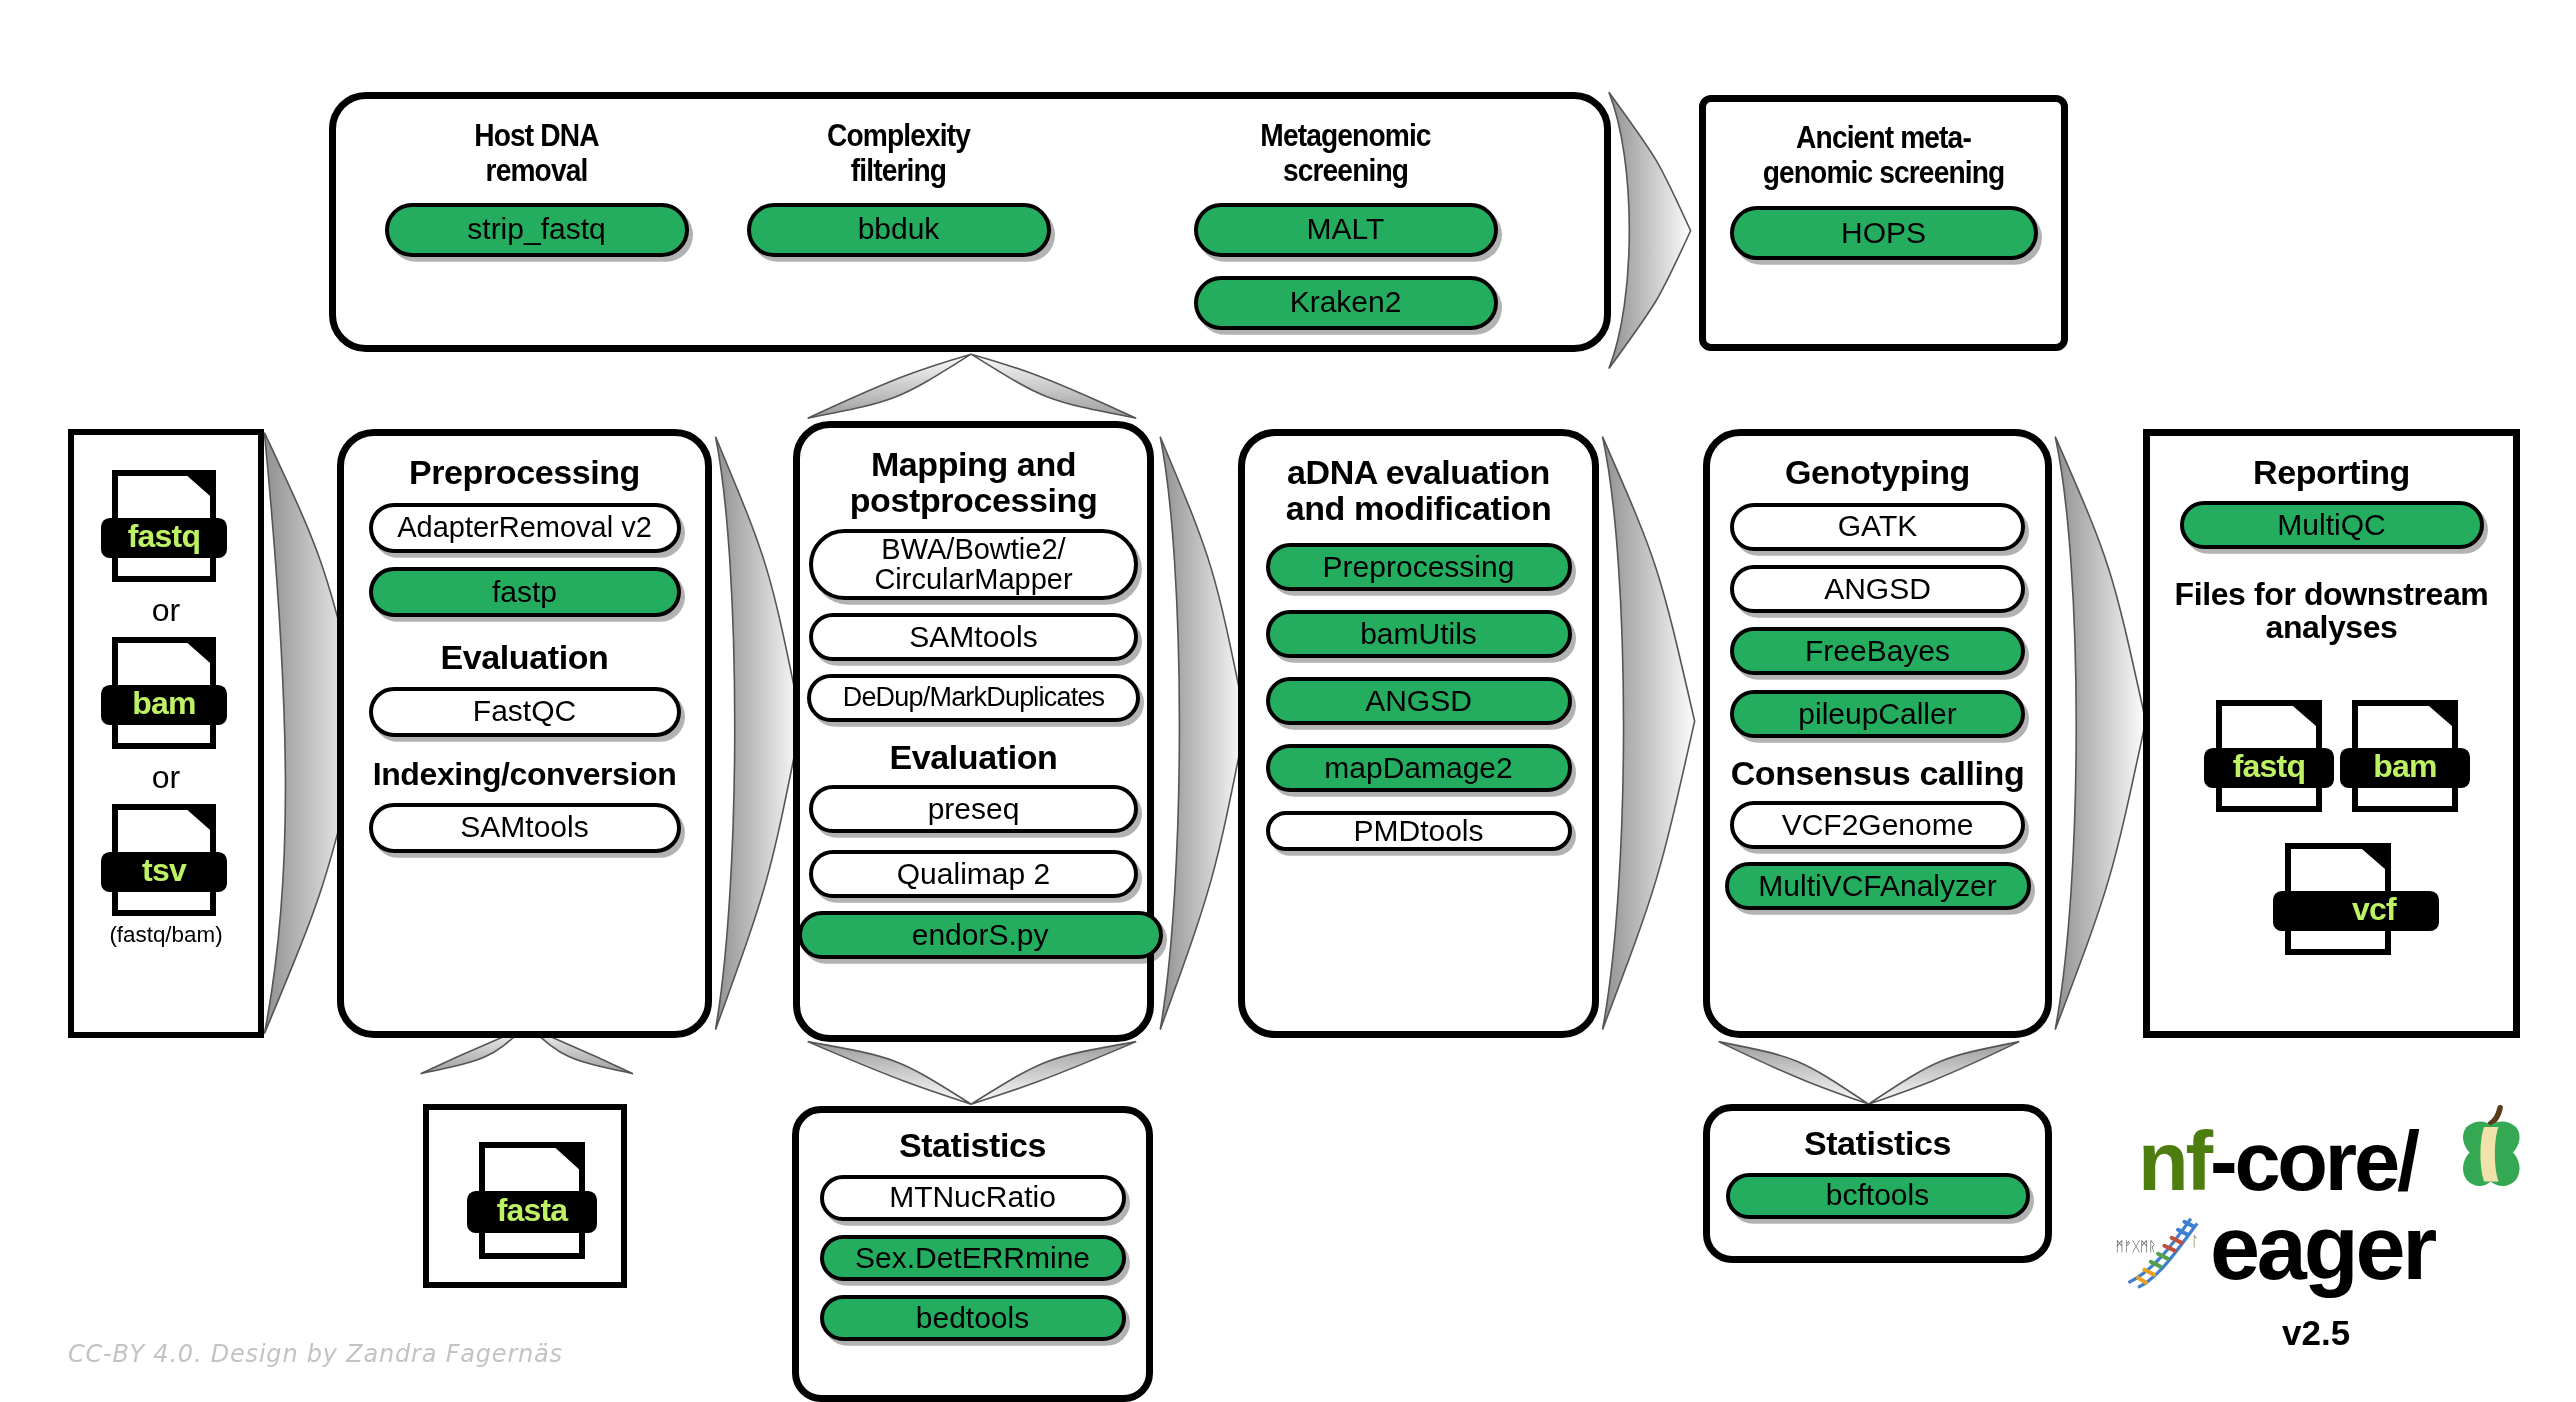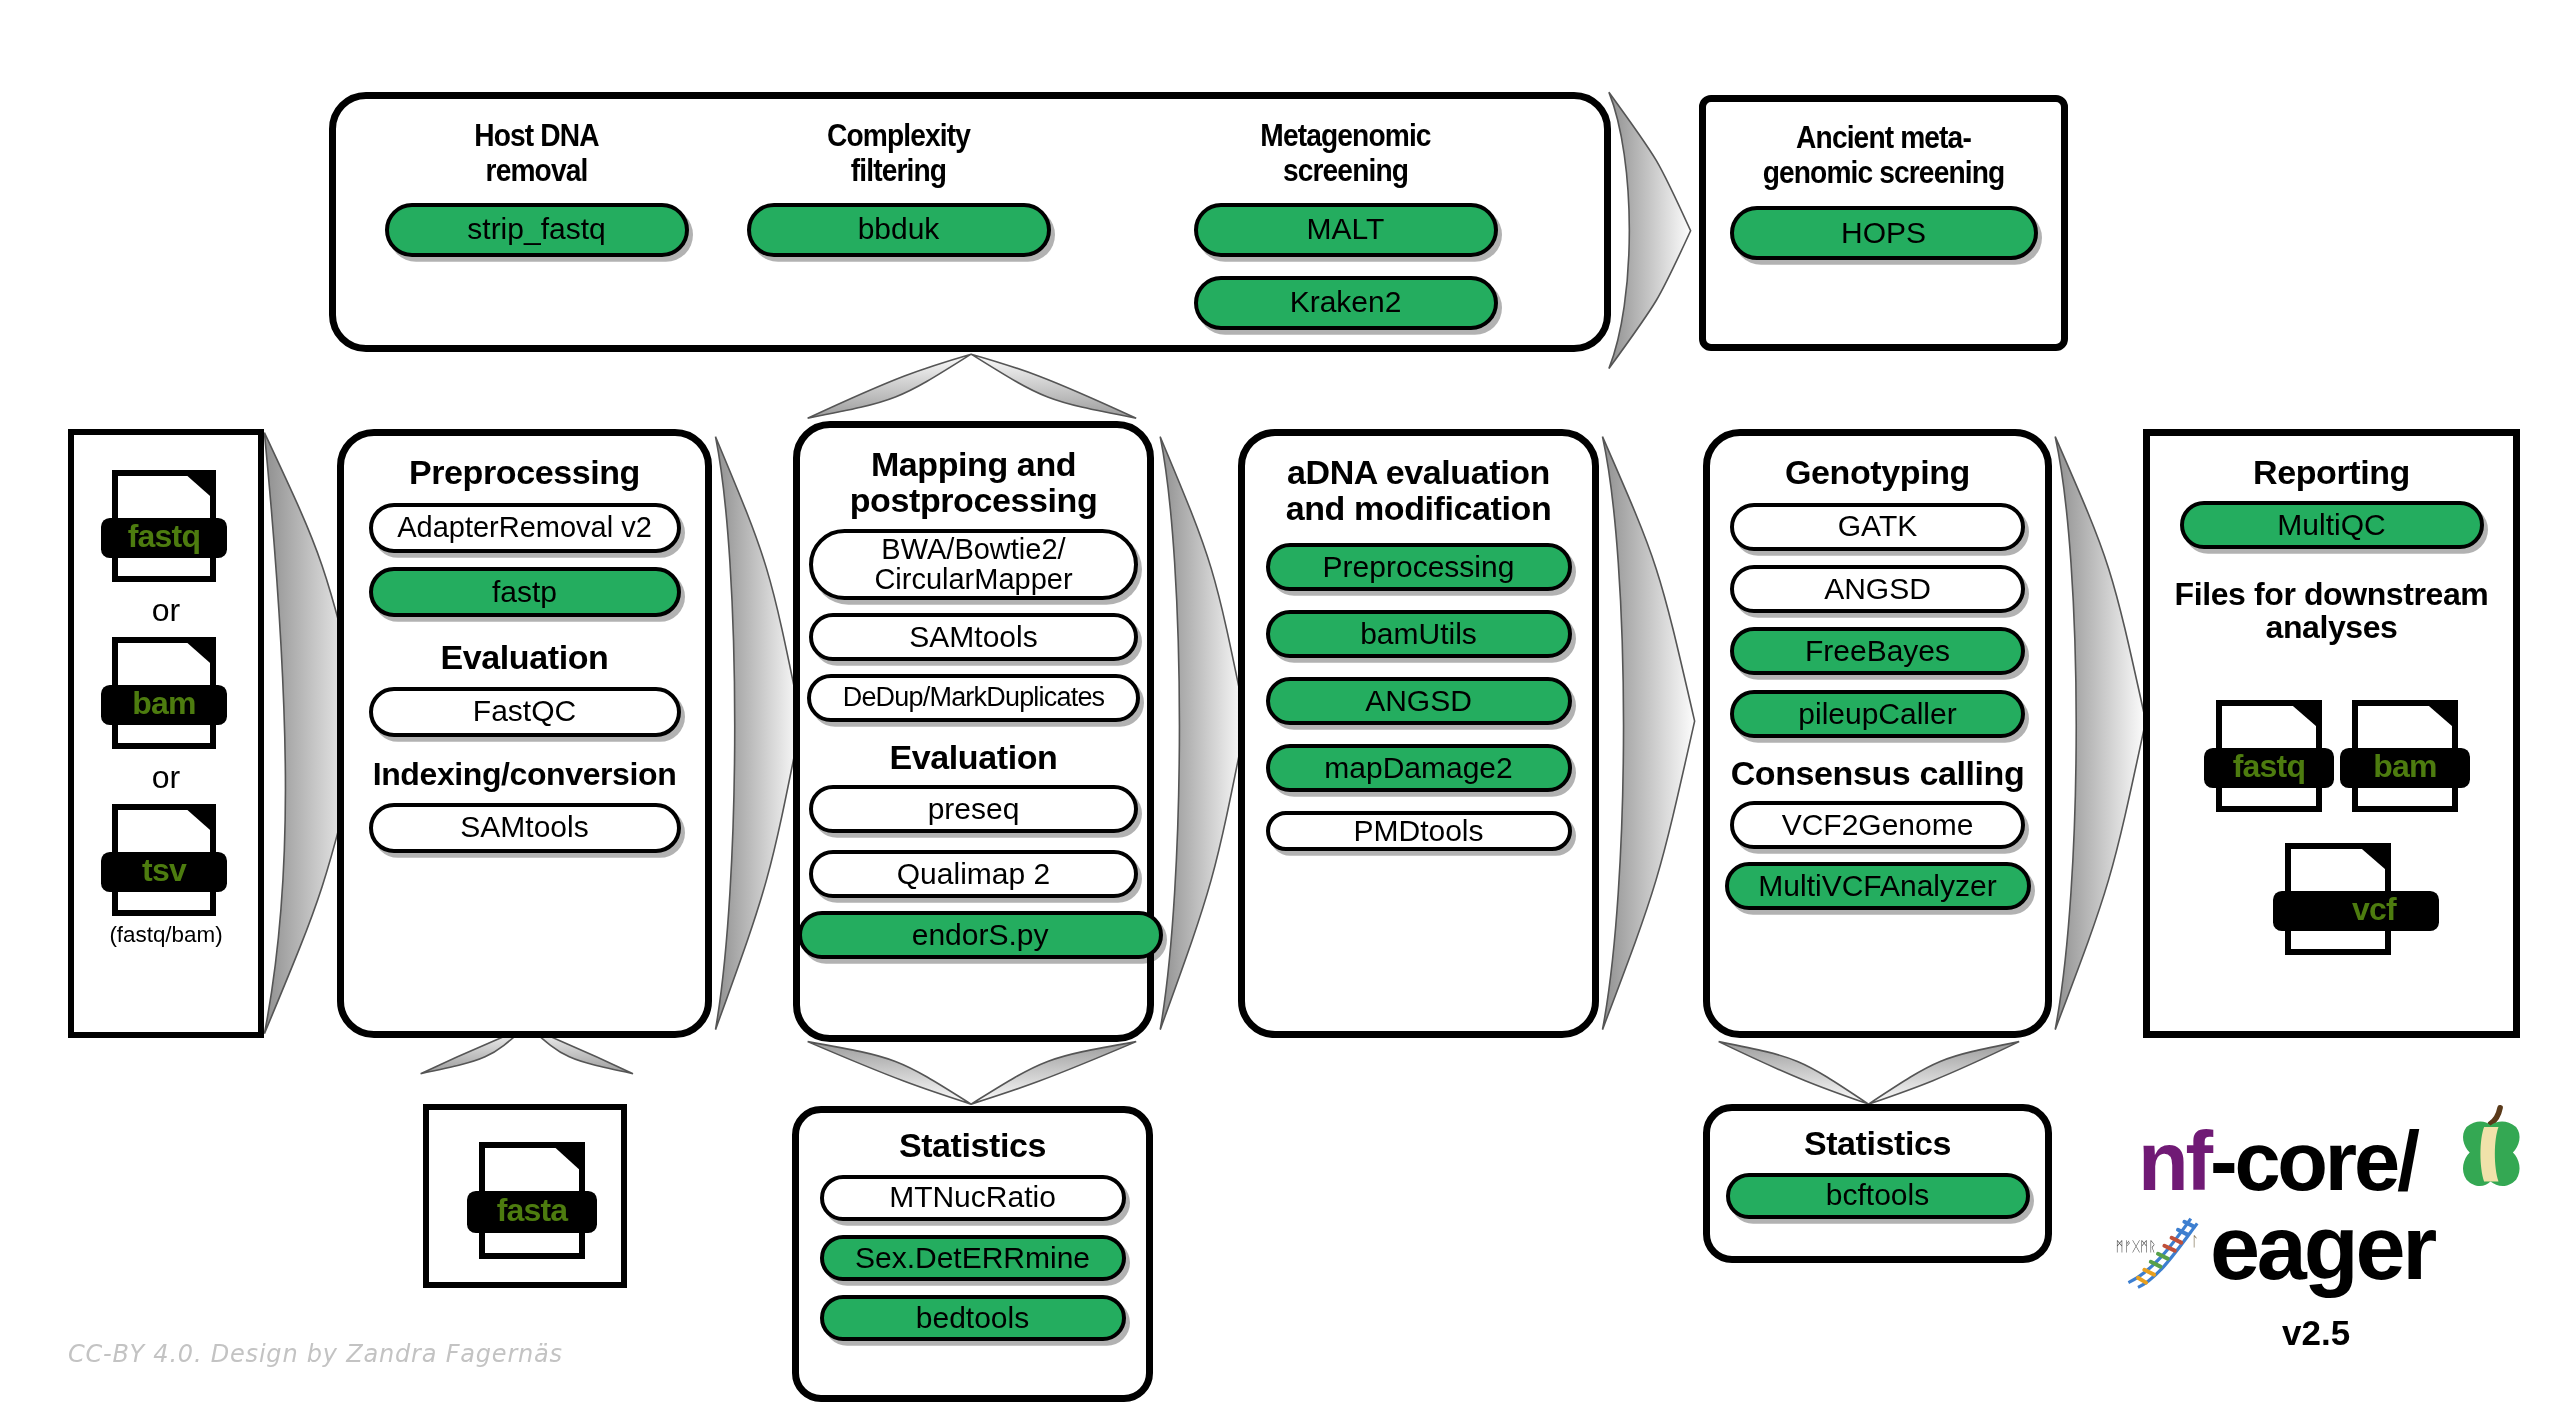--- a/index.html
+++ b/index.html
@@ -30,32 +30,32 @@
 
   
   .fileicon{position:relative;}
   .fileicon .sheet{position:absolute;left:0;top:0;width:100%;height:100%;
       background:#fff;border:6.4px solid #000;box-sizing:border-box;
       clip-path:polygon(0 0, 68% 0, 100% 26%, 100% 100%, 0 100%);}
   .fileicon .fold{position:absolute;right:0;top:0;width:34%;height:28%;
       background:#000;clip-path:polygon(0 0,100% 100%,100% 0);}
   .fileicon .band{position:absolute;left:-11%;width:122%;background:#000;
       display:flex;align-items:center;justify-content:center;border-radius:8.8px;
-      color:#4d7c0f;font-weight:bold;}
+      color:#bef264;font-weight:bold;}
   .fileicon .band span{display:block;line-height:1;transform:translateY(-1.6px);}
 
   
   .credit{position:absolute;font-style:italic;color:#c3c3c3;font-size:24px;
           letter-spacing:0.8px;font-family:"DejaVu Sans",sans-serif;}
 
   
   .logo{position:absolute;}
   .logo .l1{position:absolute;left:0;top:0;font-size:83px;font-weight:bold;
             letter-spacing:-3.2px;white-space:nowrap;}
-  .logo .l1 .nf{color:#701a75;}
+  .logo .l1 .nf{color:#4d7c0f;}
   .logo .l1 .core{color:#000;}
   .logo .l2{position:absolute;font-size:90px;font-weight:bold;letter-spacing:-3.2px;color:#000;}
   .logo .ver{position:absolute;font-size:35px;font-weight:bold;letter-spacing:0px;color:#000;}
 </style>
 </head>
 <body>
 
 <div class="stage">
 
   <svg style="position:absolute;left:0;top:0;width:2576px;height:1403px;" viewBox="0 0 3215 1751" width="2576" height="1403">

